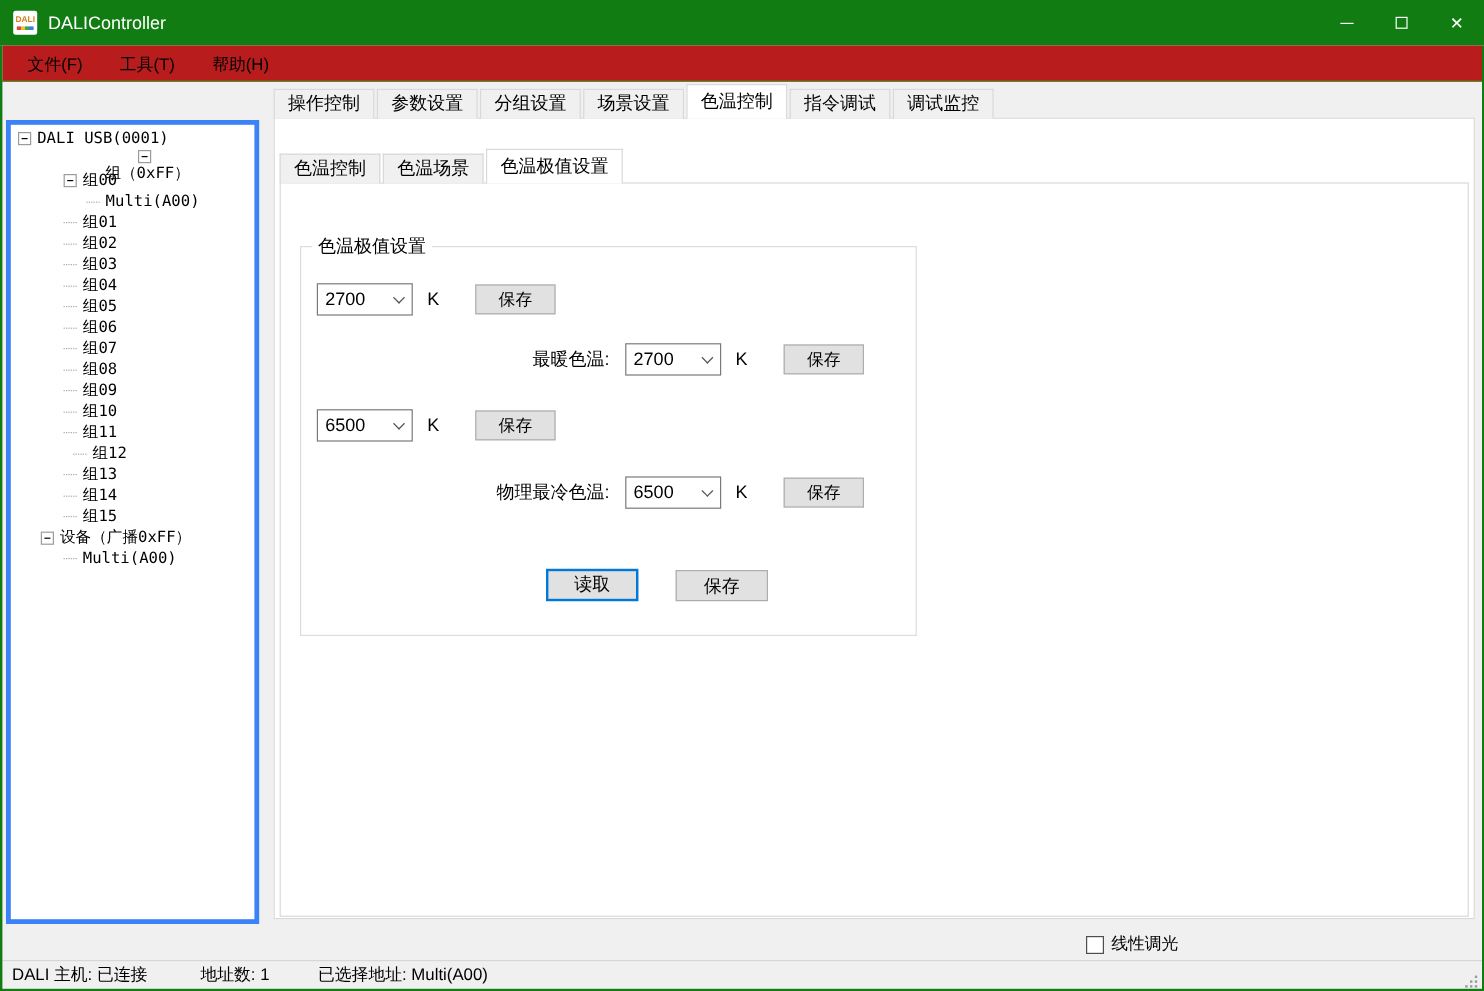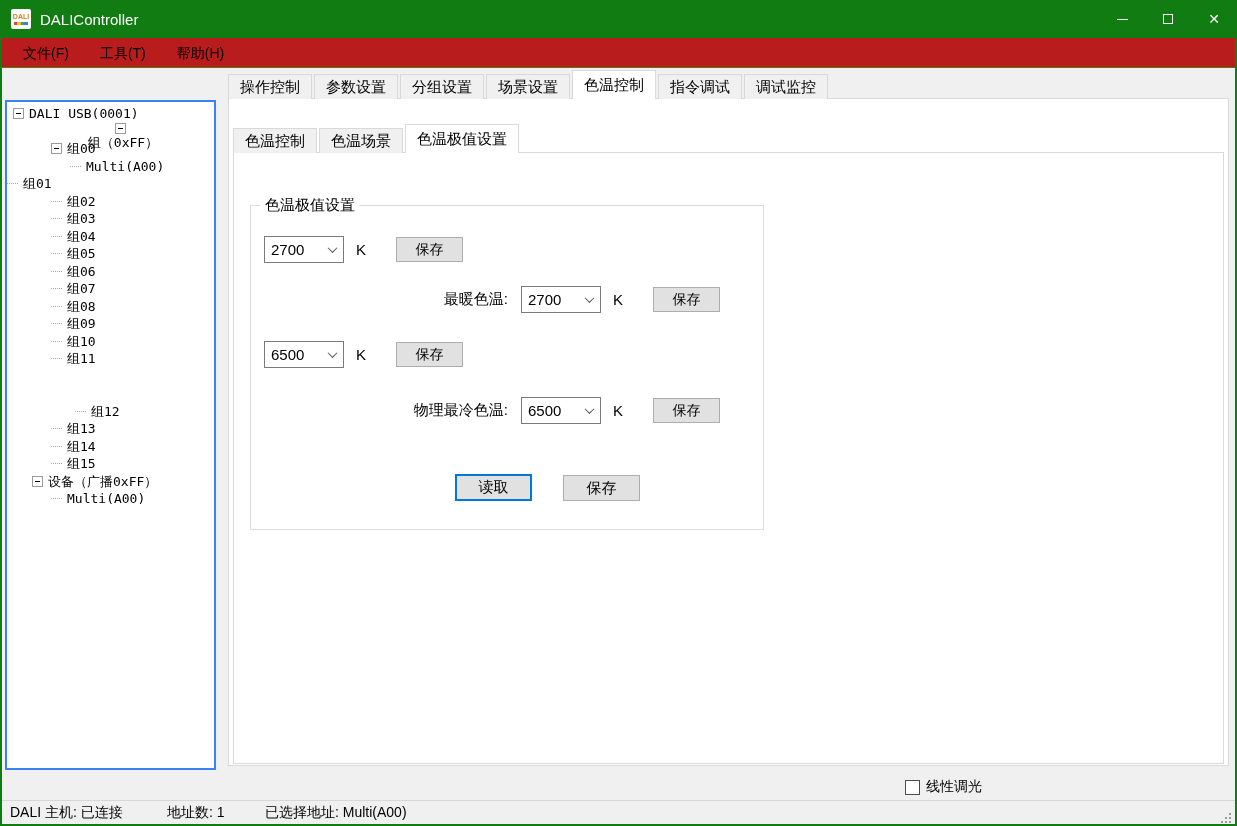--- a/index.html
+++ b/index.html
@@ -30,21 +30,21 @@
   .ic-close { color:#fff; font-size:14px; line-height:14px; }
 
   
   .menubar { position:absolute; left:2px; right:2px; top:38px; height:30px; background:#b91c1c;
     display:flex; align-items:center; border-bottom:1px solid #4d7c0f;}
   .menu-item { padding:0 11px; margin-left:9px; font-size:14px; line-height:28px; }
   .menu-item:first-child { margin-left:10px; }
 
   
   .tree-panel { position:absolute; left:5px; top:100px; width:211px; height:670px;
-    background:#fff; border:2px solid #3b82f6; overflow:hidden; padding-top:3px;
+    background:#fff; border:4px solid #3b82f6; overflow:hidden; padding-top:3px;
     font-family:"DejaVu Sans Mono","Liberation Mono",monospace; font-size:13px; }
   .tree-row { display:flex; align-items:center; height:17.5px; white-space:nowrap; }
   .expander { width:11px; height:11px; border:1px solid #9b9b9b; background:#fff;
     display:inline-flex; align-items:center; justify-content:center; margin-right:5px; flex:none;}
   .minus { width:5px; height:1px; background:#000; }
   .stub { width:11px; height:1px; border-top:1px dotted #a8a8a8; margin-right:5px; flex:none;}
   .tree-label { line-height:17px; }
 
   
   .tabstrip { position:absolute; display:flex; align-items:flex-end; z-index:4;}
@@ -136,21 +136,21 @@
       <div class="tree-row" style="padding-left: 44px;">
         <span class="expander">
           <span class="minus"></span>
         </span>
         <span class="tree-label">组00</span>
       </div>
       <div class="tree-row" style="padding-left: 63px;">
         <span class="stub"></span>
         <span class="tree-label">Multi(A00)</span>
       </div>
-      <div class="tree-row" style="">
+      <div class="tree-row" style="padding-left: 44px;">
         <span class="stub"></span>
         <span class="tree-label">组01</span>
       </div>
       <div class="tree-row" style="padding-left: 44px;">
         <span class="stub"></span>
         <span class="tree-label">组02</span>
       </div>
       <div class="tree-row" style="padding-left: 44px;">
         <span class="stub"></span>
         <span class="tree-label">组03</span>
@@ -180,21 +180,21 @@
         <span class="tree-label">组09</span>
       </div>
       <div class="tree-row" style="padding-left: 44px;">
         <span class="stub"></span>
         <span class="tree-label">组10</span>
       </div>
       <div class="tree-row" style="padding-left: 44px;">
         <span class="stub"></span>
         <span class="tree-label">组11</span>
       </div>
-      <div class="tree-row" style="padding-left: 68px; margin-top: 35px;">
+      <div class="tree-row" style="padding-left: 52px;">
         <span class="stub"></span>
         <span class="tree-label">组12</span>
       </div>
       <div class="tree-row" style="padding-left: 44px;">
         <span class="stub"></span>
         <span class="tree-label">组13</span>
       </div>
       <div class="tree-row" style="padding-left: 44px;">
         <span class="stub"></span>
         <span class="tree-label">组14</span>

